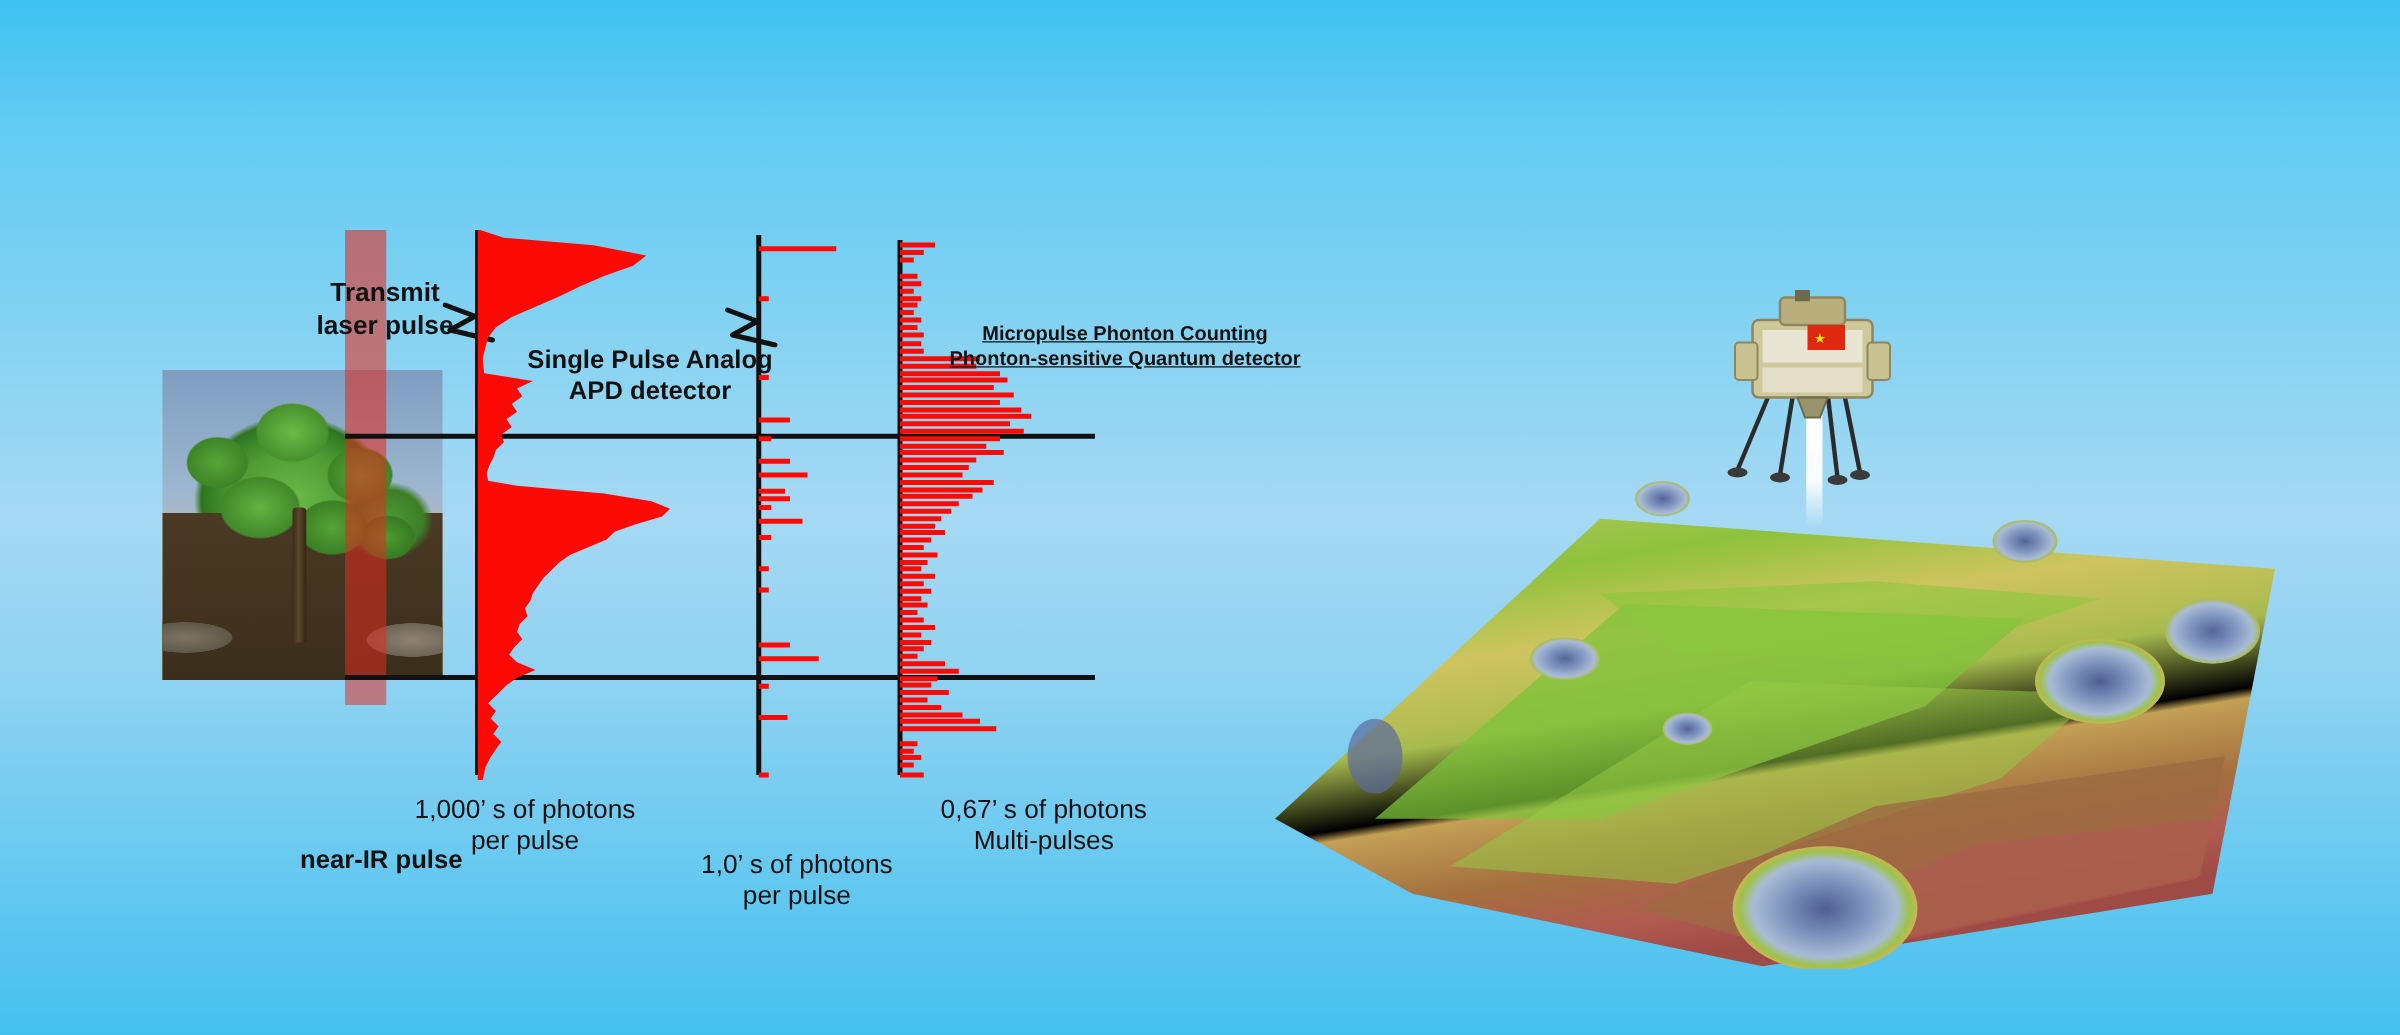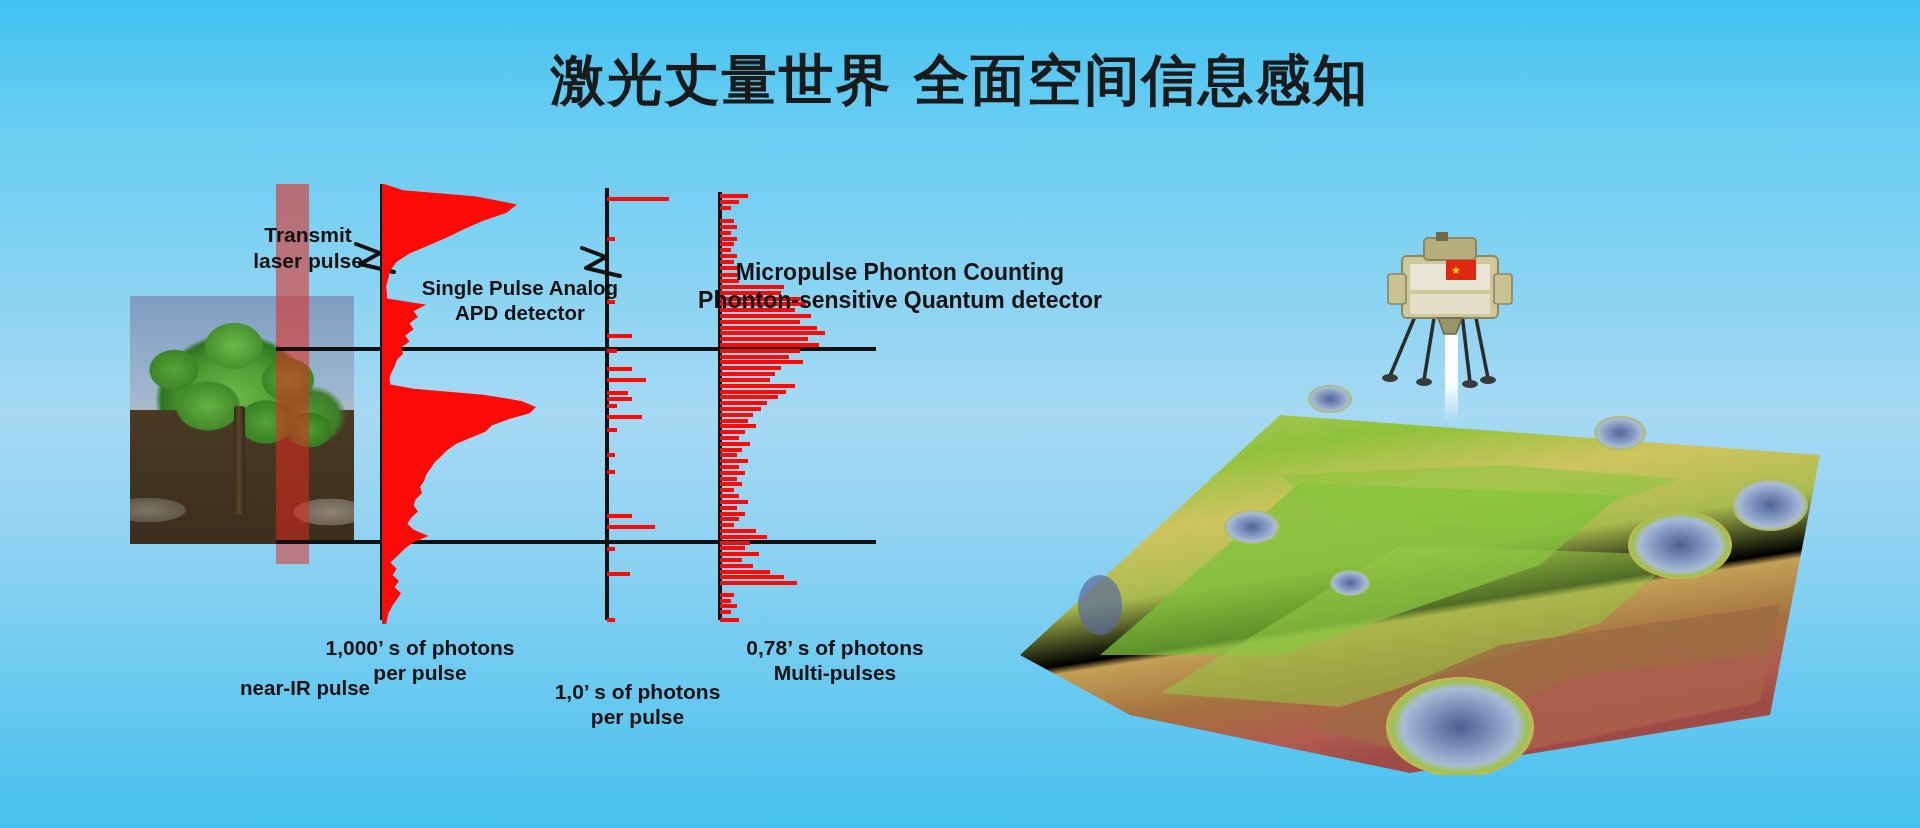--- a/index.html
+++ b/index.html
@@ -30,24 +30,24 @@
   }
 
   
   #diagram { position:absolute; left:0; top:170px; width:1180px; height:660px; }
 
   .lbl { position:absolute; font-weight:bold; color:#111;
          text-align:center; line-height:1.22; font-size:20.5px; }
 
   #label-transmit { left:218px; top:52px; width:180px; font-size:21px; }
   #label-apd      { left:380px; top:105px; width:280px; font-size:20.5px; }
-  #label-micro    { left:660px; top:88px; width:480px; font-size:23px; }
+  #label-micro    { left:660px; top:88px; width:480px; font-size:16px;text-decoration:underline; }
   #label-nearir   { left:190px; top:505px; width:230px; font-size:20.5px; }
 
-  .caption { position:absolute; font-weight:bold; color:#111;
+  .caption { position:absolute; font-weight:normal; color:#111;
              text-align:center; line-height:1.2; font-size:21px; }
   #cap-1 { left:300px; top:465px; width:240px; }
   #cap-2 { left:530px; top:465px; width:215px;margin-top:44px; }
   #cap-3 { left:715px; top:465px; width:240px; }
 
   
   #tree-photo {
     position:absolute; left:130px; top:126px; width:224px; height:248px;
     overflow:hidden;
     background:
@@ -111,21 +111,20 @@
   #lander-beam {
     position:absolute; left:465px; top:100px; width:13px; height:92px;
     background:linear-gradient(180deg,#ffffff,rgba(255,255,255,0.92) 60%,rgba(255,255,255,0));
     border-radius:4px; filter:blur(0.4px);
   }
 </style>
 </head>
 <body>
 
 <div id="header">
-  <div id="main-title">激光丈量世界 全面空间信息感知</div>
 </div>
 
 <div id="diagram">
 
   <div id="tree-photo">
     <div id="tree-crown"></div>
     <div id="tree-trunk"></div>
   </div>
   <div id="laser-beam"></div>
 
@@ -262,21 +261,21 @@
 
   <div class="caption" id="cap-1">
     <div>1,000’  s of photons</div>
     <div>per pulse</div>
   </div>
   <div class="caption" id="cap-2">
     <div>1,0’  s of photons</div>
     <div>per pulse</div>
   </div>
   <div class="caption" id="cap-3">
-    <div>0,78’  s of photons</div>
+    <div>0,67’  s of photons</div>
     <div>Multi-pulses</div>
   </div>
 </div>
 
 <div id="scene">
 
   <svg id="dem" viewBox="0 0 880 420">
     <defs>
       <linearGradient id="demg" x1="0" y1="0" x2="0.35" y2="1">
         <stop offset="0%" stop-color="#b8c96a"></stop>

